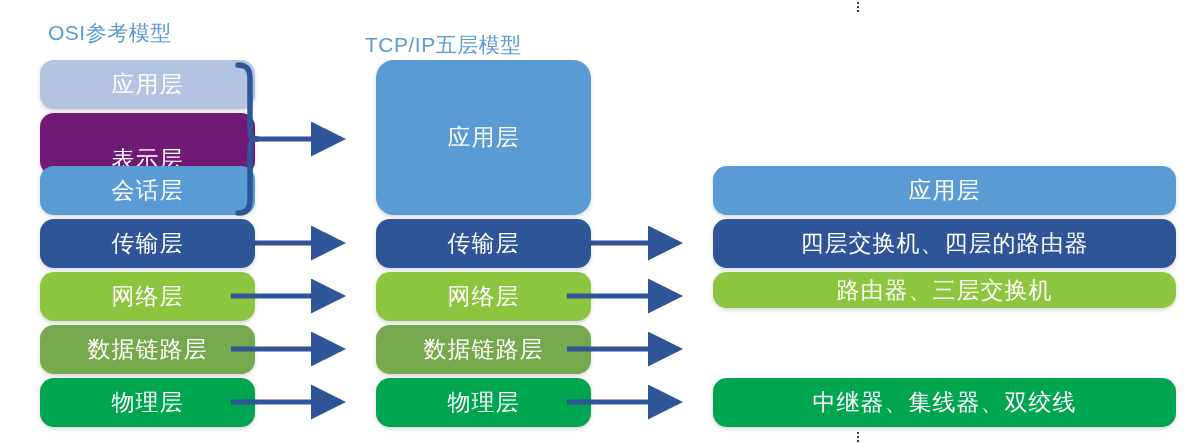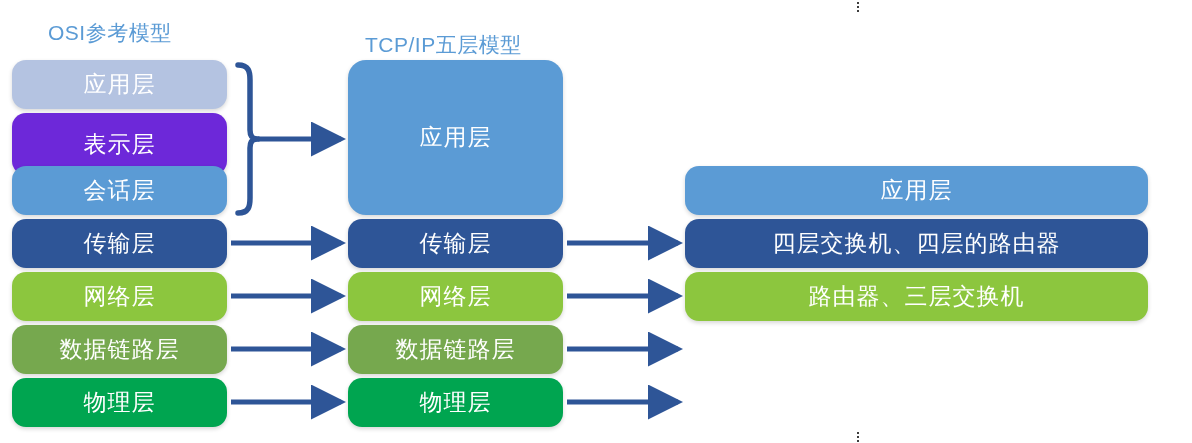--- a/index.html
+++ b/index.html
@@ -27,20 +27,21 @@
     position:absolute;
     border-radius:14px;
     color:#ffffff;
     display:flex;
     align-items:center;
     justify-content:center;
     font-size:23px;
     white-space:nowrap;
     box-shadow:0 2px 4px rgba(0,0,0,.16);
     letter-spacing:1px;
+    margin-left:28px;
   }
   .pill.big{border-radius:18px;}
   .pill span{pointer-events:none;}
 
   
   svg.overlay{position:absolute;left:0;top:0;width:1192px;height:443px;overflow:visible;}
 
   
   .guide{
     position:absolute;
@@ -58,21 +59,21 @@
 
 <div id="stage">
 
   <div class="col-title" style="left: 48px; top: 19px; color: rgb(91, 155, 213);">OSI参考模型</div>
 
   <div class="col-title" style="left: 365px; top: 13px; color: rgb(91, 155, 213); margin-top: 18px;">TCP/IP五层模型</div>
 
   <div class="pill" style="left: 12px; top: 60px; width: 215px; height: 49px; background: rgb(180, 195, 225);">
     <span>应用层</span>
   </div>
-  <div class="pill" style="left: 12px; top: 113px; width: 215px; height: 62px; background: #6d28d9;">
+  <div class="pill" style="left: 12px; top: 113px; width: 215px; height: 62px; background: #701a75; align-items: flex-end;">
     <span>表示层</span>
   </div>
   <div class="pill" style="left: 12px; top: 166px; width: 215px; height: 49px; background: rgb(91, 155, 213);">
     <span>会话层</span>
   </div>
   <div class="pill" style="left: 12px; top: 219px; width: 215px; height: 49px; background: rgb(46, 85, 151);">
     <span>传输层</span>
   </div>
   <div class="pill" style="left: 12px; top: 272px; width: 215px; height: 49px; background: rgb(140, 198, 62);">
     <span>网络层</span>
@@ -99,22 +100,25 @@
   <div class="pill" style="left: 348px; top: 378px; width: 215px; height: 49px; background: rgb(0, 165, 80);">
     <span>物理层</span>
   </div>
 
   <div class="pill" style="left: 685px; top: 166px; width: 463px; height: 49px; background: rgb(91, 155, 213);">
     <span>应用层</span>
   </div>
   <div class="pill" style="left: 685px; top: 219px; width: 463px; height: 49px; background: rgb(46, 85, 151); justify-content: center;">
     <span>四层交换机、四层的路由器</span>
   </div>
-  <div class="pill" style="left: 685px; top: 272px; width: 463px; height: 49px; background: rgb(140, 198, 62);">
+  <div class="pill" style="left: 685px; top: 272px; width: 463px; height: 36px; background: rgb(140, 198, 62);">
     <span>路由器、三层交换机</span>
+  </div>
+  <div class="pill" style="left: 685px; top: 378px; width: 463px; height: 49px; background: rgb(0, 165, 80);">
+    <span>中继器、集线器、双绞线</span>
   </div>
 
   <svg class="overlay" viewBox="0 0 1192 443" xmlns="http://www.w3.org/2000/svg">
     <defs>
       <marker id="arrowHead" markerWidth="7" markerHeight="7" refX="6" refY="3.5" orient="auto" markerUnits="strokeWidth">
         <path d="M0,0 L7,3.5 L0,7 z" fill="#2E5597"></path>
       </marker>
     </defs>
 
     <g>

